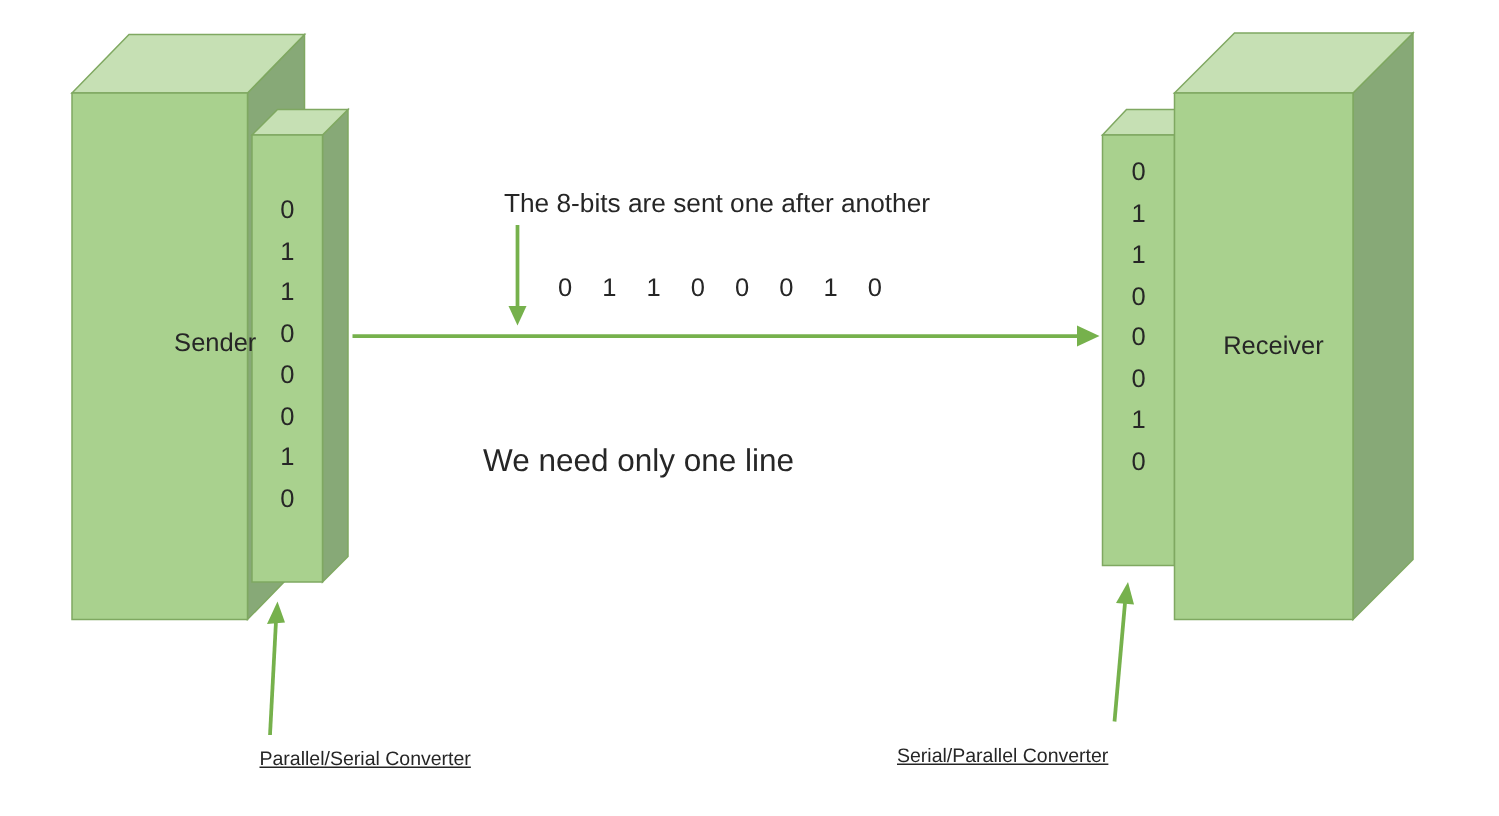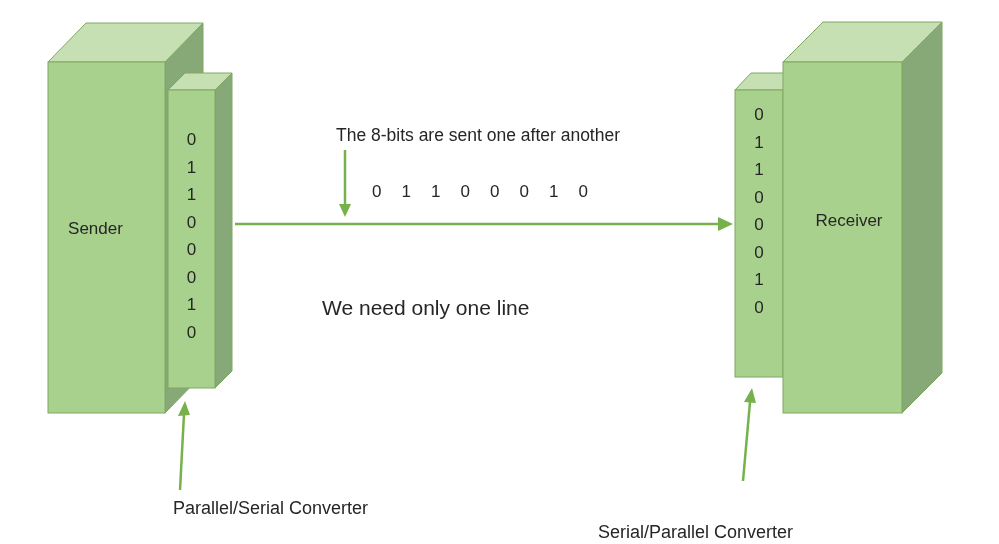--- a/index.html
+++ b/index.html
@@ -17,21 +17,21 @@
   .face-side  { fill:var(--box_side);  stroke:var(--box_border); stroke-width:1; }
   .arrow-line { stroke:var(--arrow); stroke-width:2.5; fill:none; }
   .arrow-head { fill:var(--arrow); stroke:none; }
   .txt { position:absolute; white-space:nowrap; }
   .box-label { font-size:17px; text-align:center; }
   .bits-col { font-size:17px; text-align:center; }
   .bits-col span { display:block; line-height:27.5px; }
   .caption-top { font-size:17.5px; text-align:center; }
   .serial-bits { display:flex; justify-content:space-between; font-size:17px; }
   .caption-bottom { font-size:21px; }
-  .converter-label { font-size:18px; }
+  .converter-label { font-size:13px;text-decoration:underline; }
 </style>
 </head>
 <body>
 
 <div class="stage">
 
   <svg width="999" height="544" viewBox="0 0 999 544">
 
     <g>
       <polygon class="face-side" points="165,62 203,23 203,374 165,413"></polygon>
@@ -70,21 +70,21 @@
       <line class="arrow-line" x1="180" y1="490" x2="184" y2="414"></line>
       <polygon class="arrow-head" points="185,401 178,416 190,415"></polygon>
     </g>
 
     <g>
       <line class="arrow-line" x1="743" y1="481" x2="750" y2="402"></line>
       <polygon class="arrow-head" points="752,388 744,402 756,403"></polygon>
     </g>
   </svg>
 
-  <div class="txt box-label" style="left:48px; top:219px; width:95px;">Sender</div>
+  <div class="txt box-label" style="left:48px; top:219px; width:95px;padding-left:48px;">Sender</div>
 
   <div class="txt bits-col" style="left:168px; top:126px; width:47px;">
     <span>0</span>
     <span>1</span>
     <span>1</span>
     <span>0</span>
     <span>0</span>
     <span>0</span>
     <span>1</span>
     <span>0</span>
@@ -94,34 +94,34 @@
     <span>0</span>
     <span>1</span>
     <span>1</span>
     <span>0</span>
     <span>0</span>
     <span>0</span>
     <span>1</span>
     <span>0</span>
   </div>
 
-  <div class="txt box-label" style="left:783px; top:211px; width:132px;">Receiver</div>
+  <div class="txt box-label" style="left:783px; top:221px; width:132px;">Receiver</div>
 
   <div class="txt caption-top" style="left:308px; top:125px; width:340px;">The 8-bits are sent one after another</div>
 
   <div class="txt serial-bits" style="left:372px; top:182px; width:216px;">
     <span>0</span>
     <span>1</span>
     <span>1</span>
     <span>0</span>
     <span>0</span>
     <span>0</span>
     <span>1</span>
     <span>0</span>
   </div>
 
   <div class="txt caption-bottom" style="left:322px; top:296px;">We need only one line</div>
 
   <div class="txt converter-label" style="left:173px; top:498px;">Parallel/Serial Converter</div>
 
-  <div class="txt converter-label" style="left:598px; top:496px;margin-top:26px;">Serial/Parallel Converter</div>
+  <div class="txt converter-label" style="left:598px; top:496px;">Serial/Parallel Converter</div>
 
 </div>
 
 </body></html>

